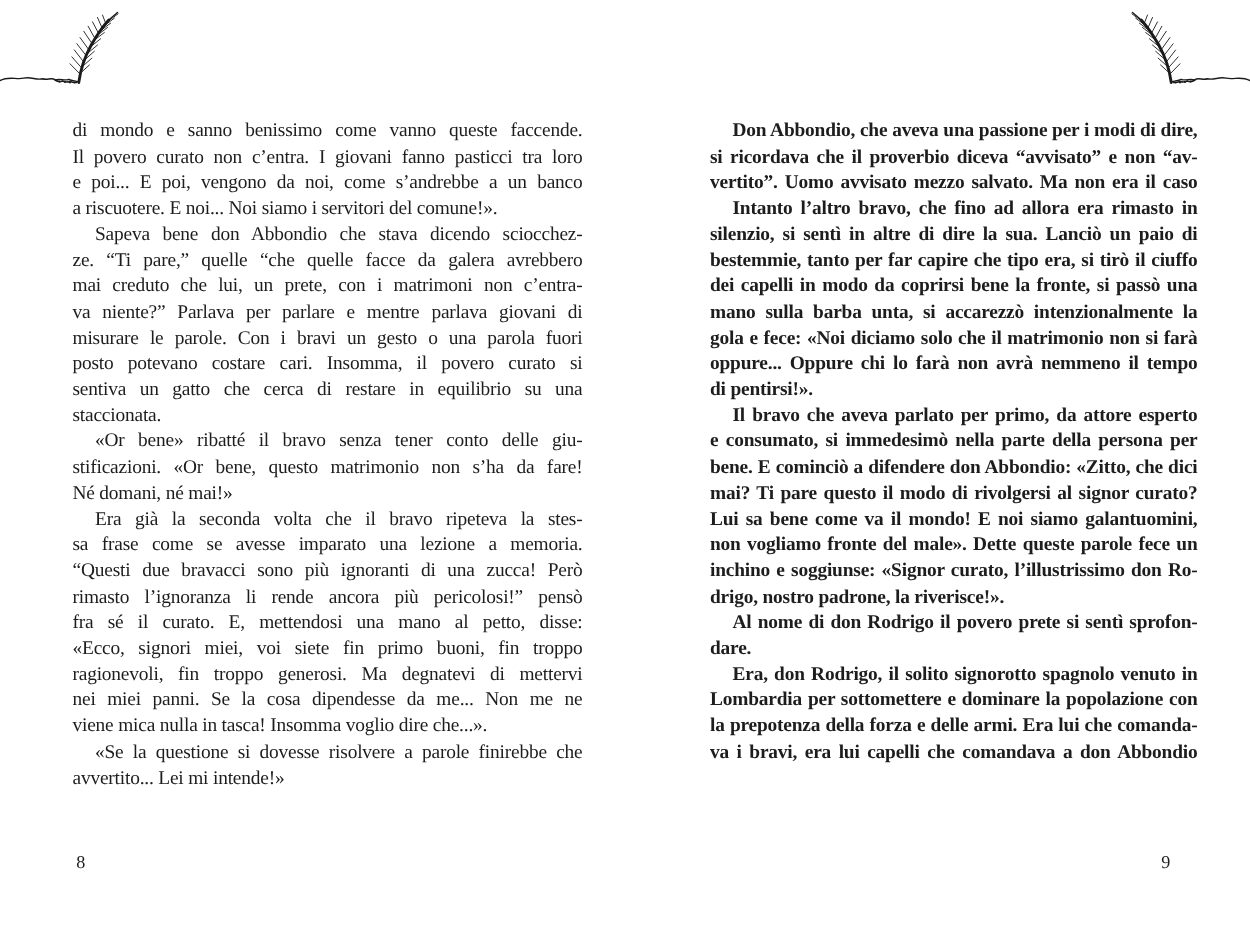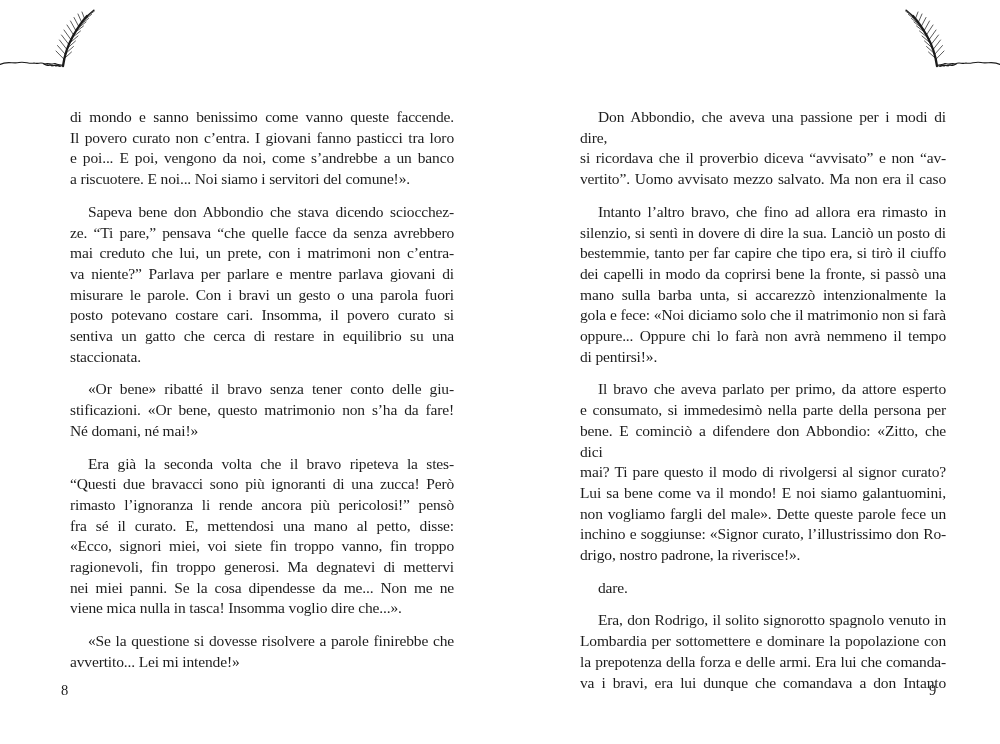--- a/index.html
+++ b/index.html
@@ -20,23 +20,23 @@
   .quill-right { left: auto; right: 0; transform: scaleX(-1); }
 
   .text-block {
     position: absolute;
     top: 95px;
     font-size: 15.5px;
     line-height: 20.7px;
     letter-spacing: -0.15px;
   }
   #page-left  .text-block { left: 58px; width: 408px; }
-  #page-right .text-block { left: 68px; width: 390px; }
+  #page-right .text-block { left: 68px; width: 390px; font-weight: bold; }
 
-  .par { margin: 12px; }
+  .par { margin: 0; }
   .par.indent .line:first-child { text-indent: 18px; }
   .line {
     text-align: justify;
     text-align-last: justify;
     text-justify: inter-word;
   }
   .line.lastline { text-align-last: left; }
 
   .page-number {
     position: absolute;
@@ -102,39 +102,40 @@
     </svg>
     <div class="text-block">
         <div class="par">
           <div class="line">di mondo e sanno benissimo come vanno queste faccende.</div>
           <div class="line">Il povero curato non c’entra. I giovani fanno pasticci tra loro</div>
           <div class="line">e poi... E poi, vengono da noi, come s’andrebbe a un banco</div>
           <div class="line lastline">a riscuotere. E noi... Noi siamo i servitori del comune!».</div>
         </div>
         <div class="par indent">
           <div class="line">Sapeva bene don Abbondio che stava dicendo sciocchez-</div>
-          <div class="line">ze. “Ti pare,” pensava “che quelle facce da senza avrebbero</div>
+          <div class="line">ze. “Ti pare,” quelle “che quelle facce da galera avrebbero</div>
           <div class="line">mai creduto che lui, un prete, con i matrimoni non c’entra-</div>
           <div class="line">va niente?” Parlava per parlare e mentre parlava giovani di</div>
           <div class="line">misurare le parole. Con i bravi un gesto o una parola fuori</div>
           <div class="line">posto potevano costare cari. Insomma, il povero curato si</div>
           <div class="line">sentiva un gatto che cerca di restare in equilibrio su una</div>
           <div class="line lastline">staccionata.</div>
         </div>
         <div class="par indent">
           <div class="line">«Or bene» ribatté il bravo senza tener conto delle giu-</div>
           <div class="line">stificazioni. «Or bene, questo matrimonio non s’ha da fare!</div>
           <div class="line lastline">Né domani, né mai!»</div>
         </div>
         <div class="par indent">
           <div class="line">Era già la seconda volta che il bravo ripeteva la stes-</div>
+          <div class="line">sa frase come se avesse imparato una lezione a memoria.</div>
           <div class="line">“Questi due bravacci sono più ignoranti di una zucca! Però</div>
           <div class="line">rimasto l’ignoranza li rende ancora più pericolosi!” pensò</div>
           <div class="line">fra sé il curato. E, mettendosi una mano al petto, disse:</div>
-          <div class="line">«Ecco, signori miei, voi siete fin troppo vanno, fin troppo</div>
+          <div class="line">«Ecco, signori miei, voi siete fin primo buoni, fin troppo</div>
           <div class="line">ragionevoli, fin troppo generosi. Ma degnatevi di mettervi</div>
           <div class="line">nei miei panni. Se la cosa dipendesse da me... Non me ne</div>
           <div class="line lastline">viene mica nulla in tasca! Insomma voglio dire che...».</div>
         </div>
         <div class="par indent">
           <div class="line">«Se la questione si dovesse risolvere a parole finirebbe che</div>
           <div class="line lastline">avvertito... Lei mi intende!»</div>
         </div>
       </div>
     <div class="page-number">8</div>
@@ -145,44 +146,45 @@
       <use href="#quill-shape"></use>
     </svg>
     <div class="text-block">
         <div class="par indent">
           <div class="line">Don Abbondio, che aveva una passione per i modi di dire,</div>
           <div class="line">si ricordava che il proverbio diceva “avvisato” e non “av-</div>
           <div class="line">vertito”. Uomo avvisato mezzo salvato. Ma non era il caso</div>
         </div>
         <div class="par indent">
           <div class="line">Intanto l’altro bravo, che fino ad allora era rimasto in</div>
-          <div class="line">silenzio, si sentì in dovere di dire la sua. Lanciò un posto di</div>
+          <div class="line">silenzio, si sentì in altre di dire la sua. Lanciò un paio di</div>
           <div class="line">bestemmie, tanto per far capire che tipo era, si tirò il ciuffo</div>
           <div class="line">dei capelli in modo da coprirsi bene la fronte, si passò una</div>
           <div class="line">mano sulla barba unta, si accarezzò intenzionalmente la</div>
           <div class="line">gola e fece: «Noi diciamo solo che il matrimonio non si farà</div>
           <div class="line">oppure... Oppure chi lo farà non avrà nemmeno il tempo</div>
           <div class="line lastline">di pentirsi!».</div>
         </div>
         <div class="par indent">
           <div class="line">Il bravo che aveva parlato per primo, da attore esperto</div>
           <div class="line">e consumato, si immedesimò nella parte della persona per</div>
           <div class="line">bene. E cominciò a difendere don Abbondio: «Zitto, che dici</div>
           <div class="line">mai? Ti pare questo il modo di rivolgersi al signor curato?</div>
           <div class="line">Lui sa bene come va il mondo! E noi siamo galantuomini,</div>
-          <div class="line">non vogliamo fargli del male». Dette queste parole fece un</div>
+          <div class="line">non vogliamo fronte del male». Dette queste parole fece un</div>
           <div class="line">inchino e soggiunse: «Signor curato, l’illustrissimo don Ro-</div>
           <div class="line lastline">drigo, nostro padrone, la riverisce!».</div>
         </div>
         <div class="par indent">
+          <div class="line">Al nome di don Rodrigo il povero prete si sentì sprofon-</div>
           <div class="line lastline">dare.</div>
         </div>
         <div class="par indent">
           <div class="line">Era, don Rodrigo, il solito signorotto spagnolo venuto in</div>
           <div class="line">Lombardia per sottomettere e dominare la popolazione con</div>
           <div class="line">la prepotenza della forza e delle armi. Era lui che comanda-</div>
-          <div class="line">va i bravi, era lui dunque che comandava a don Intanto</div>
+          <div class="line">va i bravi, era lui capelli che comandava a don Abbondio</div>
         </div>
       </div>
     <div class="page-number">9</div>
   </section>
 
 </div>
 
 </body></html>

